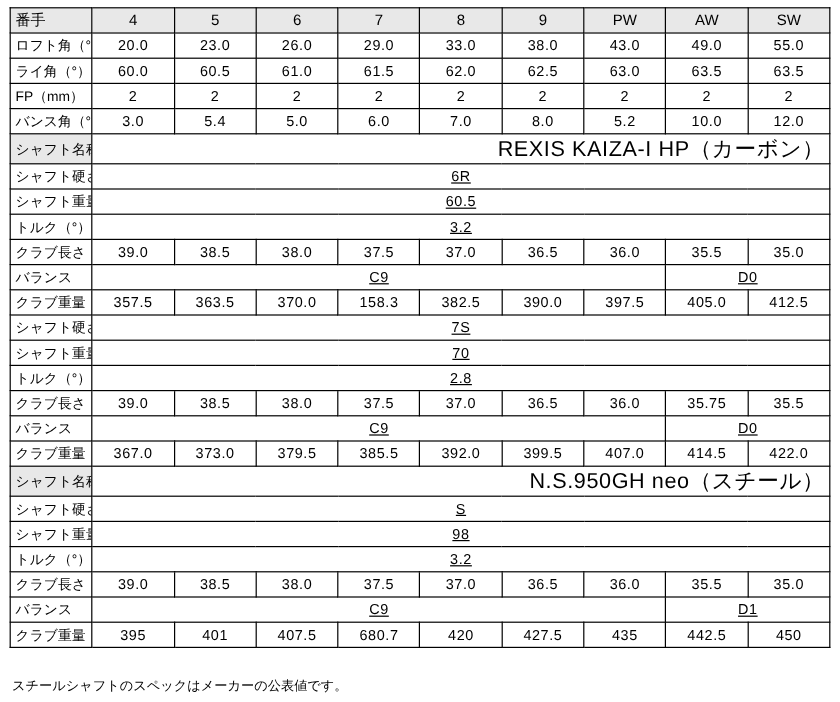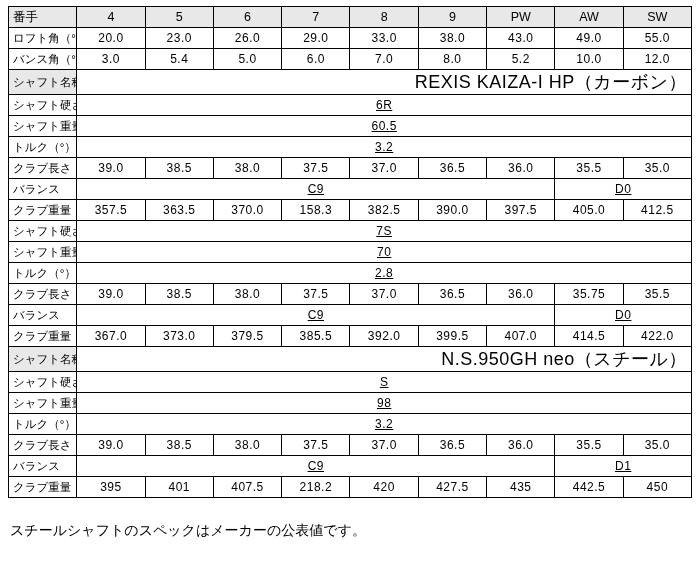--- a/index.html
+++ b/index.html
@@ -64,21 +64,21 @@
     text-decoration: underline;
   }
   td.merge-jp {
     text-align: right;
     font-family: "Liberation Sans", sans-serif;
     font-size: 18px;
     letter-spacing: 0.5px;
   }
   .note {
     padding: 8px 8px 0 10px;
-    font-size: 14px;
+    font-size: 11px;
     font-family: "Liberation Sans", sans-serif;
   }
 </style>
 </head>
 <body>
 
 <div id="spec-wrap">
   <table class="spec">
     <tbody id="spec-body">
         <tr>
@@ -99,20 +99,44 @@
           <td class="num">23.0</td>
           <td class="num">26.0</td>
           <td class="num">29.0</td>
           <td class="num">33.0</td>
           <td class="num">38.0</td>
           <td class="num">43.0</td>
           <td class="num">49.0</td>
           <td class="num">55.0</td>
         </tr>
         <tr>
+          <td class="label">ライ角（°）</td>
+          <td class="num">60.0</td>
+          <td class="num">60.5</td>
+          <td class="num">61.0</td>
+          <td class="num">61.5</td>
+          <td class="num">62.0</td>
+          <td class="num">62.5</td>
+          <td class="num">63.0</td>
+          <td class="num">63.5</td>
+          <td class="num">63.5</td>
+        </tr>
+        <tr>
+          <td class="label">FP（mm）</td>
+          <td class="num">2</td>
+          <td class="num">2</td>
+          <td class="num">2</td>
+          <td class="num">2</td>
+          <td class="num">2</td>
+          <td class="num">2</td>
+          <td class="num">2</td>
+          <td class="num">2</td>
+          <td class="num">2</td>
+        </tr>
+        <tr>
           <td class="label">バンス角（°）</td>
           <td class="num">3.0</td>
           <td class="num">5.4</td>
           <td class="num">5.0</td>
           <td class="num">6.0</td>
           <td class="num">7.0</td>
           <td class="num">8.0</td>
           <td class="num">5.2</td>
           <td class="num">10.0</td>
           <td class="num">12.0</td>
@@ -234,21 +258,21 @@
         <tr>
           <td class="label">バランス</td>
           <td colspan="7" class="merge">C9</td>
           <td colspan="2" class="merge">D1</td>
         </tr>
         <tr>
           <td class="label">クラブ重量（g）</td>
           <td class="num">395</td>
           <td class="num">401</td>
           <td class="num">407.5</td>
-          <td class="num">218.2</td>
+          <td class="num">680.7</td>
           <td class="num">420</td>
           <td class="num">427.5</td>
           <td class="num">435</td>
           <td class="num">442.5</td>
           <td class="num">450</td>
         </tr>
       </tbody>
   </table>
 </div>
 <div class="note">スチールシャフトのスペックはメーカーの公表値です。</div>

